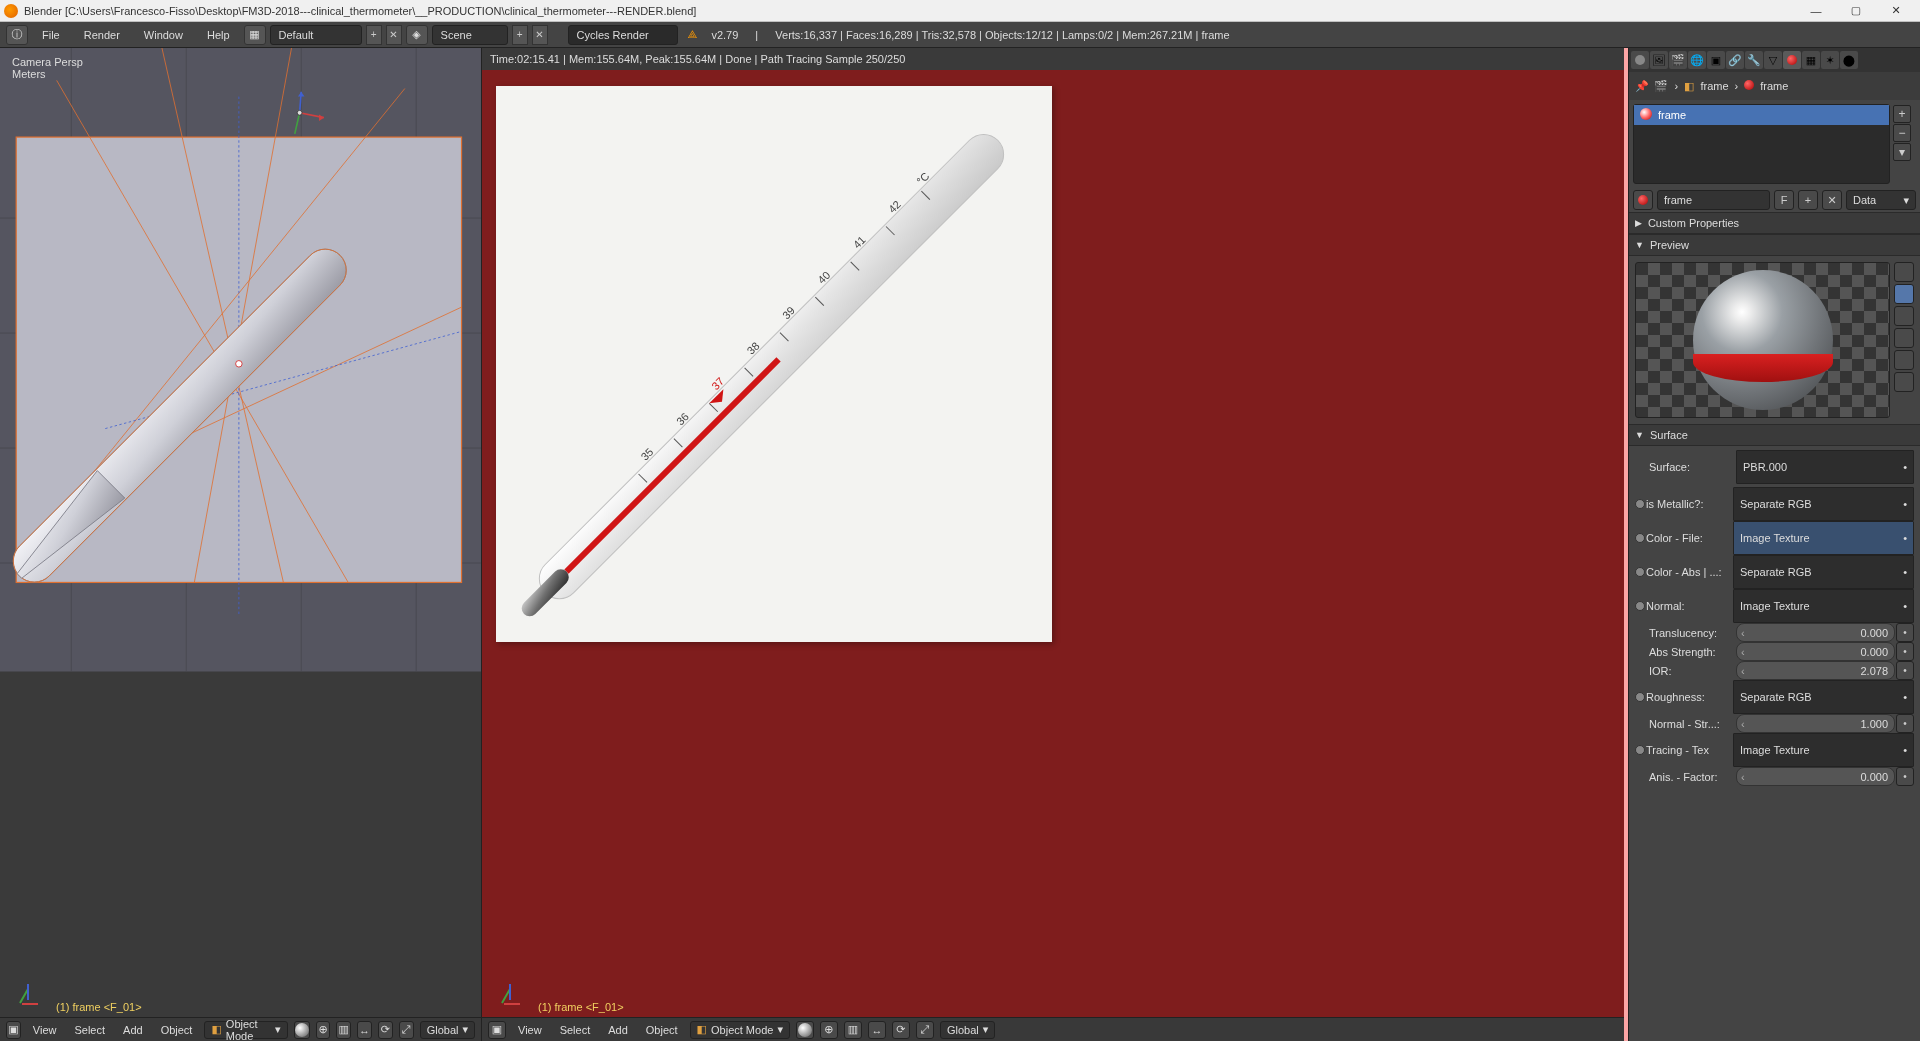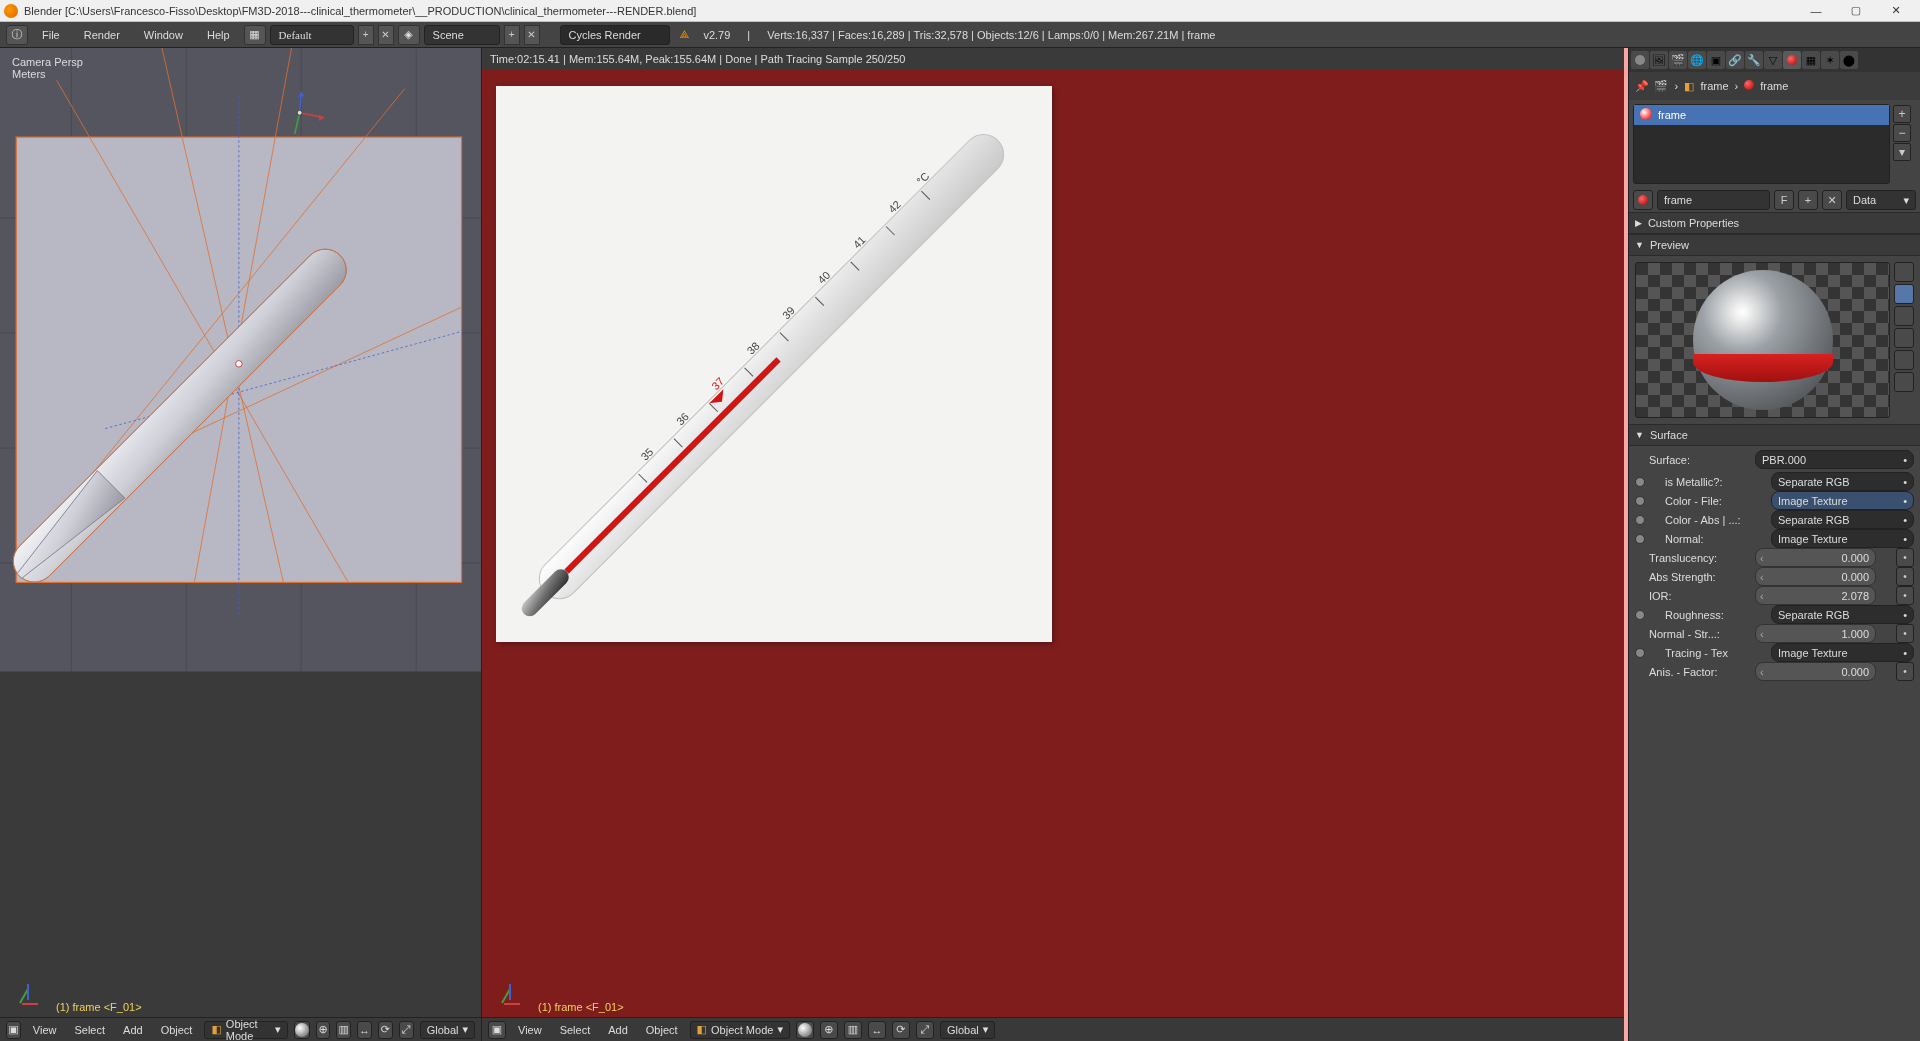--- a/index.html
+++ b/index.html
@@ -9,21 +9,21 @@
 .titlebar { height: 22px; background: #f0f0f0; display: flex; align-items: center; padding: 0 4px; border-bottom: 1px solid #c0c0c0; }
 .titlebar .blender-icon { width: 14px; height: 14px; background: radial-gradient(circle at 40% 40%, #ff9a00, #e06000); border-radius: 50%; margin-right: 6px; }
 .titlebar .title-text { color: #333; flex: 1; }
 .titlebar .win-btn { width: 40px; height: 20px; display: flex; align-items: center; justify-content: center; color: #333; }
 
 
 .infobar { height: 26px; background: #444; display: flex; align-items: center; padding: 0 6px; gap: 4px; color: #ccc; border-bottom: 1px solid #222; }
 .infobar .icon-btn { width: 22px; height: 20px; background: #555; border: 1px solid #333; border-radius: 3px; display: flex; align-items: center; justify-content: center; color: #ddd; }
 .infobar .menu-txt { padding: 0 10px; color: #ddd; }
 .infobar .dd { background: #333; border: 1px solid #222; border-radius: 3px; height: 20px; display: flex; align-items: center; padding: 0 8px; color: #ddd; }
-.infobar .dd.layout { width: 84px; font-family: Liberation Serif, serif; }
+.infobar .dd.layout { width: 92px; }
 .infobar .dd.scene { width: 76px; }
 .infobar .dd.engine { width: 110px; background: #2a2a2a; }
 .infobar .small-btn { width: 16px; height: 20px; background: #555; border: 1px solid #333; display: flex; align-items: center; justify-content: center; color: #ccc; font-size: 10px; }
 .infobar .stats { margin-left: 10px; color: #ddd; white-space: nowrap; }
 .infobar .b-orange { color: #ff9a00; margin-left: 6px; }
 
 
 .mainrow { flex: 1; display: flex; min-height: 0; }
 
 
@@ -67,25 +67,25 @@
   position: relative; border: 1px solid #222; border-radius: 3px; overflow: hidden; }
 .props .preview-img .sphere { position: absolute; left: 50%; top: 50%; width: 140px; height: 140px; transform: translate(-50%,-50%); border-radius: 50%;
   background: radial-gradient(circle at 35% 30%, #fff 0%, #eee 6%, #9aa0a5 30%, #707478 60%, #3a3c3e 100%); }
 .props .preview-img .sphere::after { content: ""; position: absolute; left: 0; right: 0; bottom: 28px; height: 28px;
   background: linear-gradient(180deg,#d92020,#a01010); border-radius: 0 0 70px 70px / 0 0 20px 20px; }
 .props .preview-side { width: 20px; display: flex; flex-direction: column; gap: 2px; }
 .props .preview-side .pb { width: 20px; height: 20px; background: #4a4a4a; border: 1px solid #222; border-radius: 3px; }
 .props .preview-side .pb.active { background: #5577aa; }
 
 .props .surf-body { padding: 4px 6px; display: flex; flex-direction: column; gap: 3px; }
-.props .row { display: flex; align-items: center; gap: 20px; }
+.props .row { display: flex; align-items: center; gap: 1px; }
 .props .row .node-dot { width: 10px; height: 10px; border-radius: 50%; background: #888; border: 1px solid #333; }
 .props .row .lbl { width: 86px; color: #ddd; white-space: nowrap; overflow: hidden; text-overflow: ellipsis; }
 .props .row .lbl.w2 { flex: 0 0 86px; margin-left: 14px; }
-.props .row .fld { flex: 1; height: 19px; background: #333; border: 1px solid #222; border-radius: 8px; color: #ddd; display: flex; align-items: center; padding: 8px 6px; justify-content: space-between; }
+.props .row .fld { flex: 1; height: 19px; background: #333; border: 1px solid #222; border-radius: 1px; color: #ddd; display: flex; align-items: center; padding: 16px 6px; justify-content: space-between; }
 .props .row .fld.sel { background: #2d2d2d; }
 .props .row .fld.sel.hl { background: #39506f; }
 .props .row .num { flex: 1; height: 19px; background: #555; border: 1px solid #333; border-radius: 8px; color: #ddd; display: flex; align-items: center; justify-content: flex-end; padding: 0 6px; position: relative; }
 .props .row .num::before { content: "‹"; position: absolute; left: 4px; color: #aaa; }
 .props .row .num::after { content: "›"; position: absolute; right: -0px; color: #aaa; display:none; }
 .props .row .sq2 { width: 18px; height: 19px; background: #4a4a4a; border: 1px solid #222; border-radius: 3px; color: #ccc; display: flex; align-items: center; justify-content: center; font-size: 10px; }
 
 
 .view-header { position: absolute; bottom: 0; left: 0; right: 0; height: 24px; background: #393939; border-top: 1px solid #222; display: flex; align-items: center; gap: 6px; padding: 0 6px; color: #ddd; }
 .view-header .hbtn { padding: 0 6px; }
@@ -118,21 +118,21 @@
   <div class="small-btn">✕</div>
   <div class="icon-btn">◈</div>
   <div class="dd scene">Scene</div>
   <div class="small-btn">+</div>
   <div class="small-btn">✕</div>
   <div style="width:12px"></div>
   <div class="dd engine">Cycles Render</div>
   <span class="b-orange">⟁</span>
   <span class="stats">v2.79</span>
   <span class="stats">&nbsp;|&nbsp;</span>
-  <span class="stats">Verts:16,337 | Faces:16,289 | Tris:32,578 | Objects:12/6 | Lamps:0/0 | Mem:267.21M | frame</span>
+  <span class="stats">Verts:16,337 | Faces:16,289 | Tris:32,578 | Objects:12/12 | Lamps:0/2 | Mem:267.21M | frame</span>
 </div>
 
 <div class="mainrow">
 
   <div class="viewport-left">
     <svg class="vp-canvas" viewBox="0 0 594 770">
       <rect x="0" y="0" width="594" height="770" fill="#555560"></rect>
 
       <g stroke="#46464e" stroke-width="1">
         <line x1="0" y1="210" x2="594" y2="210"></line>

